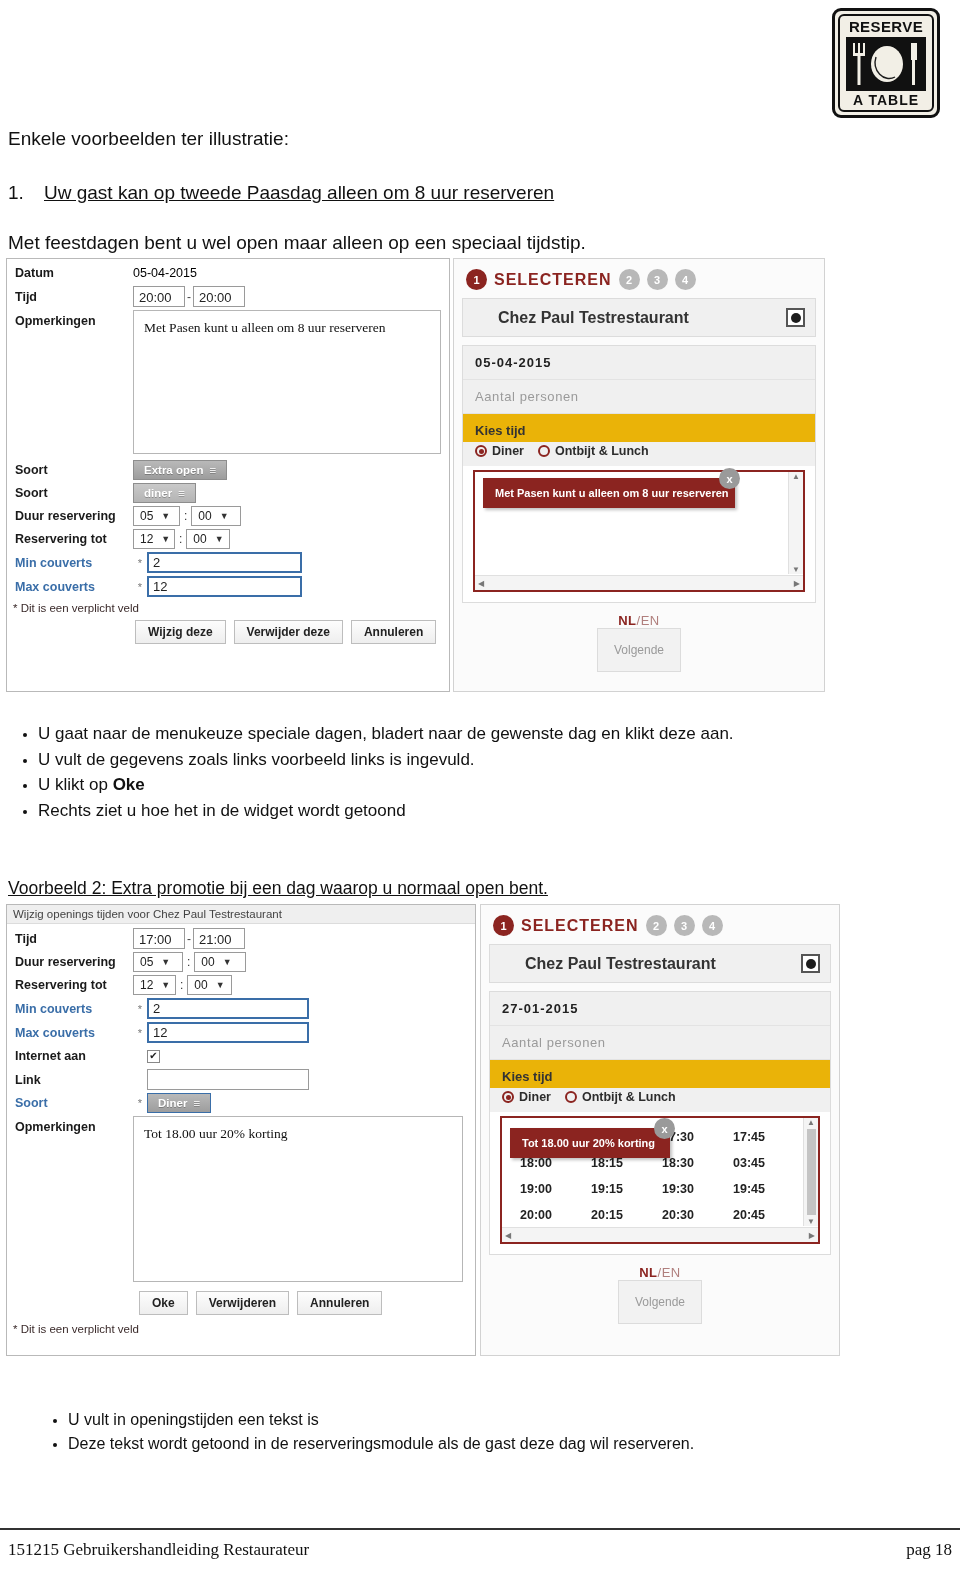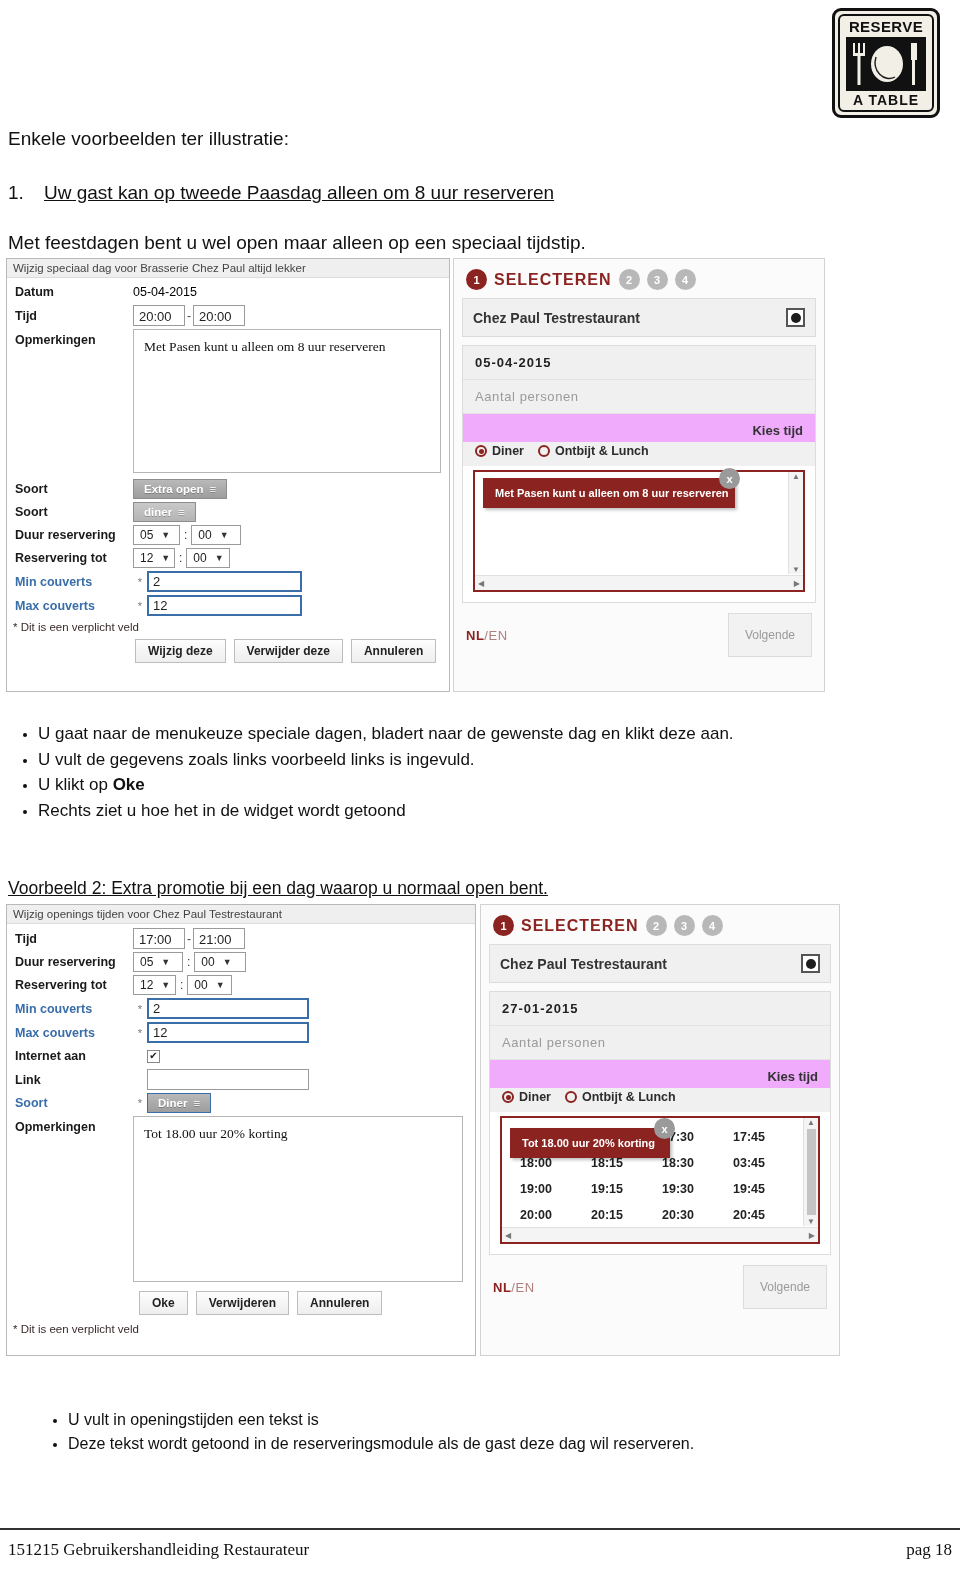--- a/index.html
+++ b/index.html
@@ -142,35 +142,35 @@
     font-size:11px;font-weight:bold;color:#fff;background:#b8b8b8;
   }
   .circ.active{ background:#8B2420; }
   .steplbl{ font-size:16px;font-weight:bold;letter-spacing:1px;color:#8B2420;}
 
   .wg-box{
     border:1px solid #dcdcdc; background:#f0f0f0;
     display:flex;align-items:center;justify-content:space-between;
     padding:9px 10px; margin-bottom:8px;
   }
-  .wg-name{ font-size:14px;font-weight:bold;color:#333;}
+  .wg-name{ font-size:16px;font-weight:bold;color:#333;margin-left:25px;}
   .mini-logo{
     width:19px;height:19px;border:2px solid #555;background:#fff;
     display:flex;align-items:center;justify-content:center;
   }
   .mini-logo .dot{width:10px;height:10px;border-radius:50%;background:#1d1d1d;}
 
   .wg-list{ border:1px solid #dcdcdc; background:#fff; }
   .wg-li{
     border-bottom:1px solid #e3e3e3; background:#f0f0f0;
     padding:9px 12px; font-size:13px;
   }
   .wg-li.date{ font-weight:bold; letter-spacing:1px; color:#222; }
   .wg-li.ph{ color:#9a9a9a; letter-spacing:.6px; }
-  .wg-li.kies{ font-weight:bold;color:#333;background:#f0abfc;border-bottom:none;padding-bottom:4px;text-align:right;}
+  .wg-li.kies{ font-weight:bold;color:#333;background:#eab308;border-bottom:none;padding-bottom:4px;}
   .wg-radios{ background:#f0f0f0; padding:2px 12px 8px 12px; display:flex; gap:14px; align-items:center; }
   .rad{display:flex;align-items:center;gap:5px;font-size:12.5px;font-weight:bold;color:#2c2c2c;}
   .ro{width:12px;height:12px;border:2px solid #8B2420;border-radius:50%;display:inline-flex;align-items:center;justify-content:center;}
   .ro i{width:5px;height:5px;border-radius:50%;background:#8B2420;display:block;}
 
   .slotbox{
     margin:4px 10px 10px 10px;
     border:2px solid #8B2420; background:#fff;
     position:relative; height:118px;
   }
@@ -194,21 +194,21 @@
   .vbar{
     position:absolute;right:0;top:0;bottom:16px;width:15px;background:#f4f4f4;border-left:1px solid #e0e0e0;
     display:flex;flex-direction:column;justify-content:space-between;align-items:center;font-size:8px;color:#777;
   }
   .vbar .thumb{ width:9px;background:#c4c4c4;flex:1;margin:2px 0;}
   .hbar{
     position:absolute;left:0;right:0;bottom:0;height:15px;background:#f4f4f4;border-top:1px solid #e0e0e0;
     display:flex;justify-content:space-between;align-items:center;padding:0 3px;font-size:8px;color:#777;
   }
 
-  .wg-foot{ display:flex;align-items:center;justify-content:space-between;padding:10px 4px 2px 4px;}
+  .wg-foot{ display:flex;align-items:center;justify-content:space-between;padding:10px 4px 2px 4px;flex-direction:column;}
   .lang{ font-size:13px; letter-spacing:.5px;}
   .lang b{color:#8B2420;}
   .lang span{color:#b07f7d;}
   .next{
     background:#f2f2f2;border:1px solid #dcdcdc;color:#9a9a9a;
     font-size:12px;padding:14px 16px;
   }
 
   
   .bullets{ position:absolute; font-size:17px; color:#111; line-height:1.45; }
@@ -261,21 +261,20 @@
 <div class="intro">Enkele voorbeelden ter illustratie:</div>
 
 <div class="numbered">
   <span class="num">1.</span><span class="u">Uw gast kan op tweede Paasdag alleen om 8 uur reserveren</span>
 </div>
 
 <div class="lead">Met feestdagen bent u wel open maar alleen op een speciaal tijdstip.</div>
 
 <div class="shot" style="left:6px;top:258px;width:444px;height:434px;">
   <div class="panel-left" style="left:0;top:0;width:444px;height:434px;">
-    <div class="ss-title">Wijzig speciaal dag voor Brasserie Chez Paul altijd lekker</div>
 
     <div class="form">
       <div class="row">
         <div class="lbl">Datum</div>
         <div class="val">05-04-2015</div>
       </div>
 
       <div class="row">
         <div class="lbl">Tijd</div>
         <div class="tbox w-time">20:00</div>

